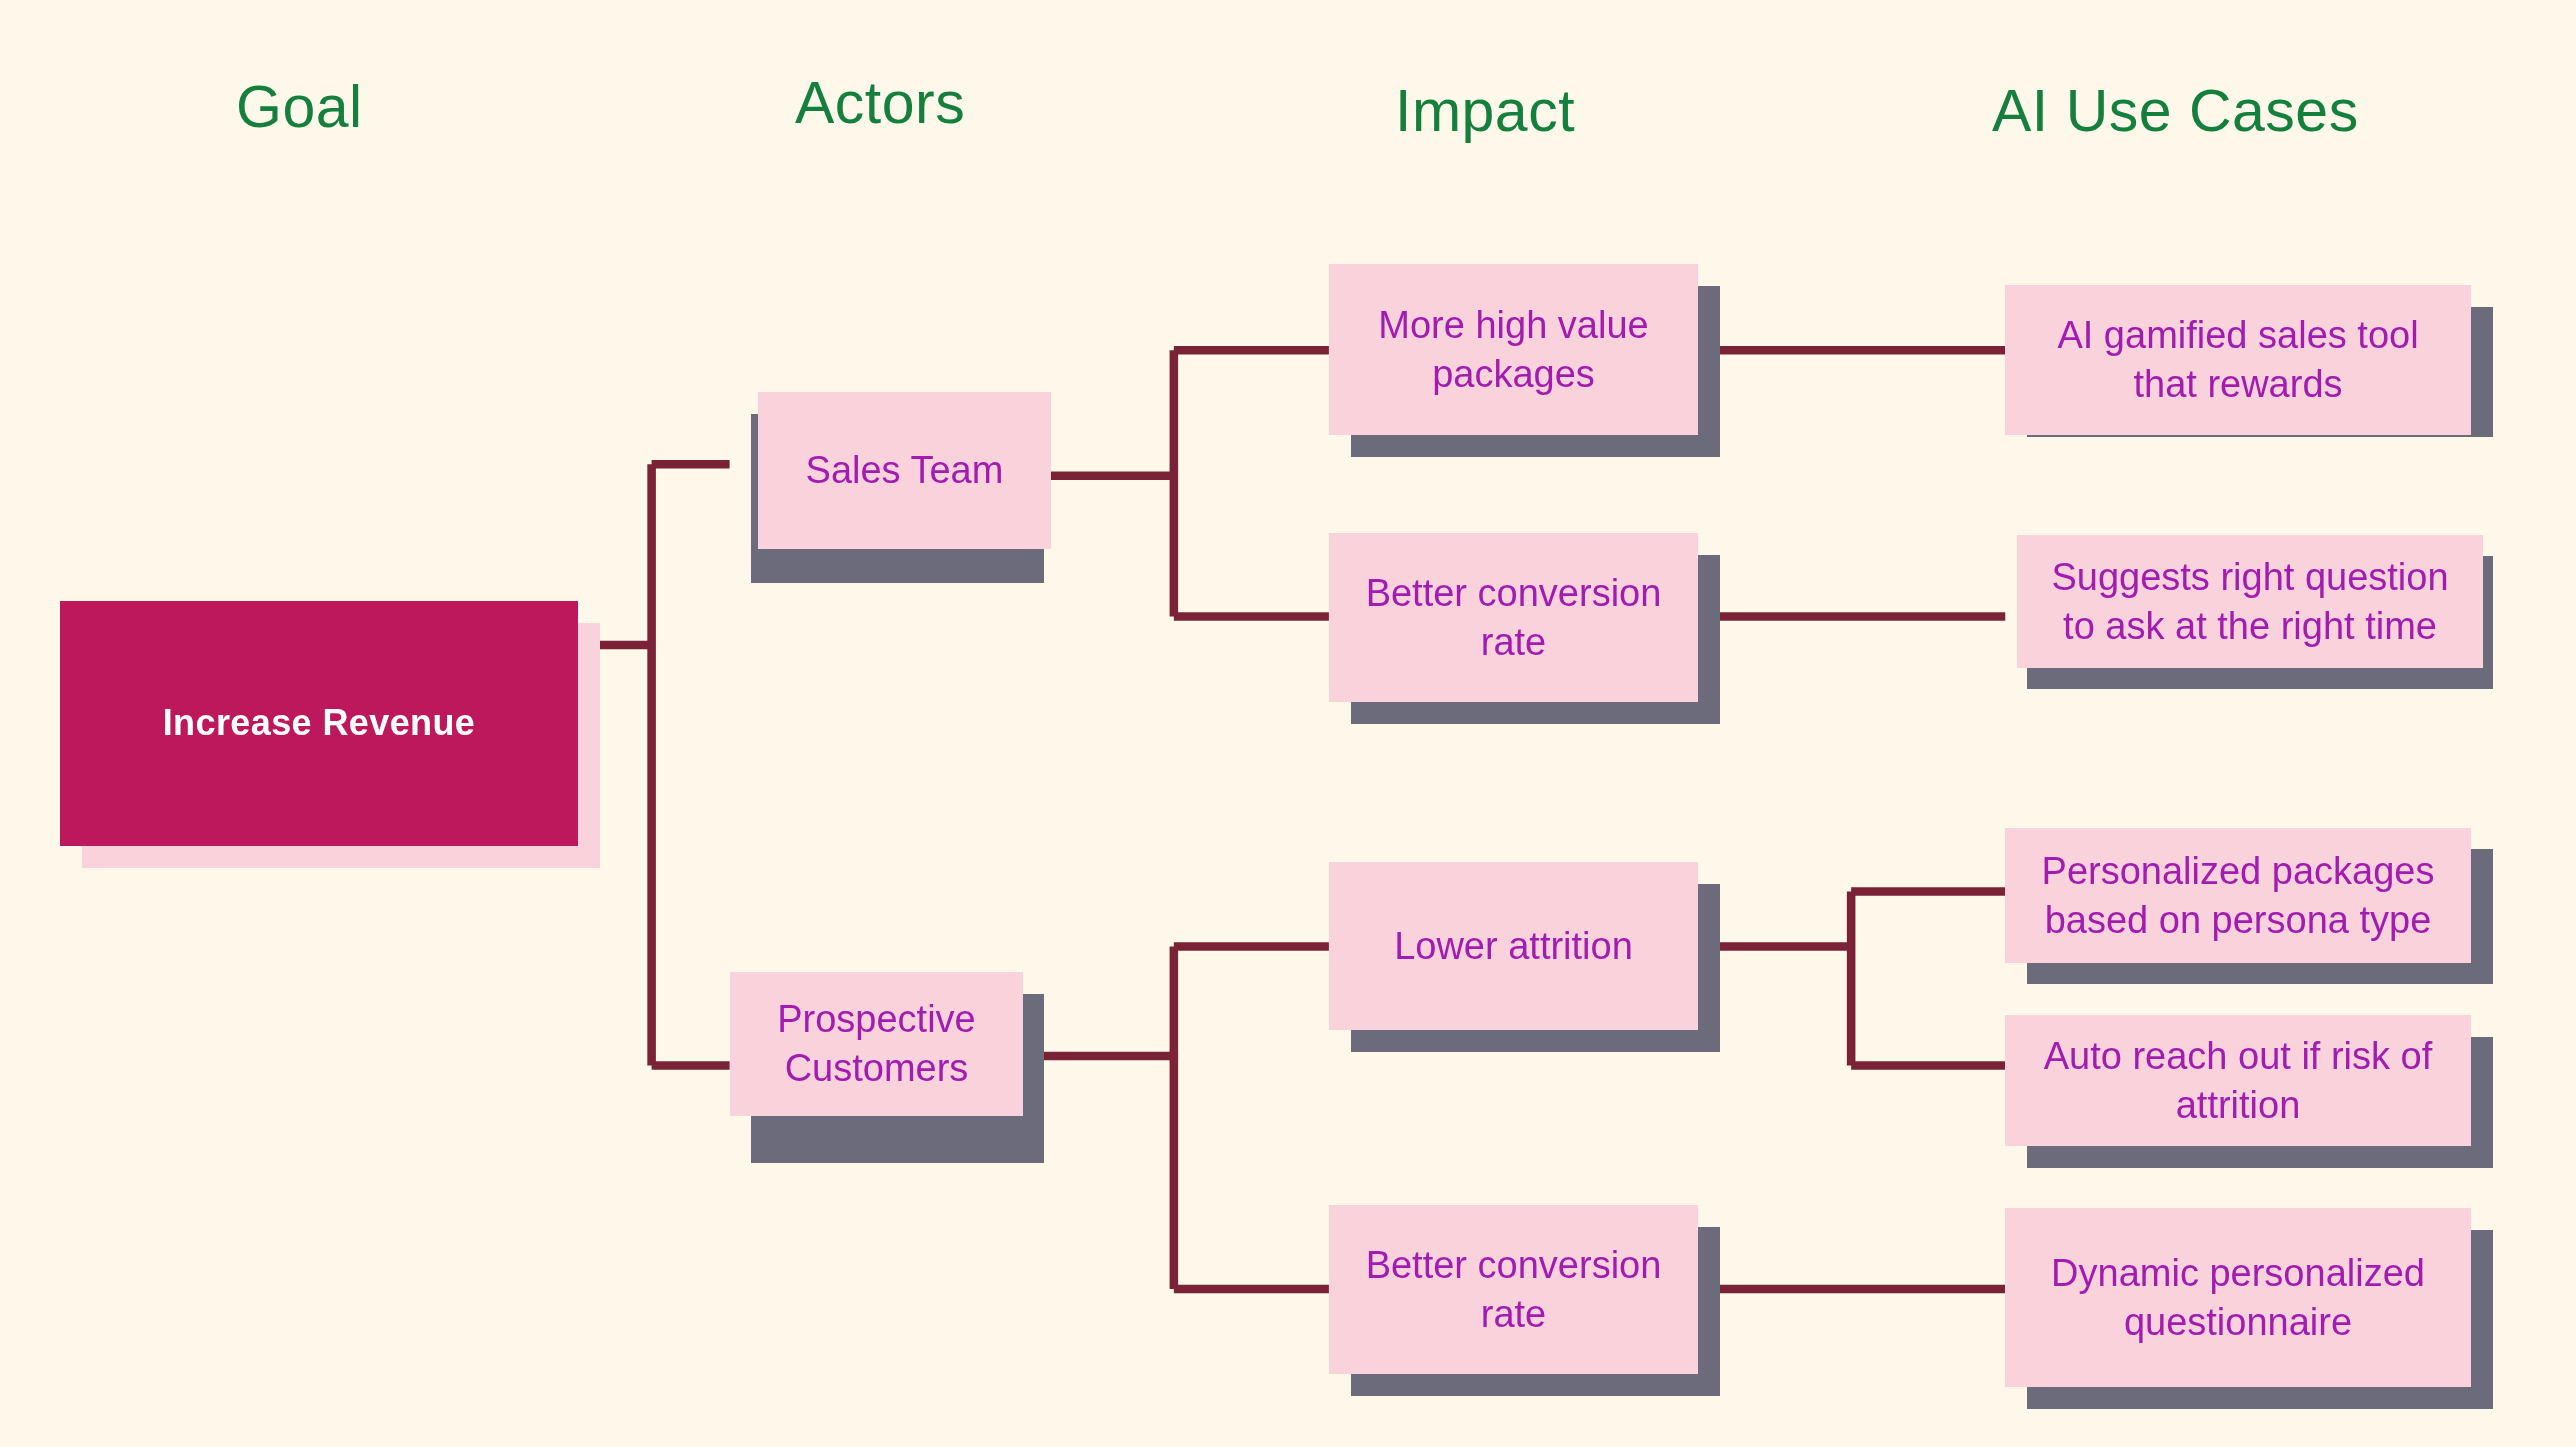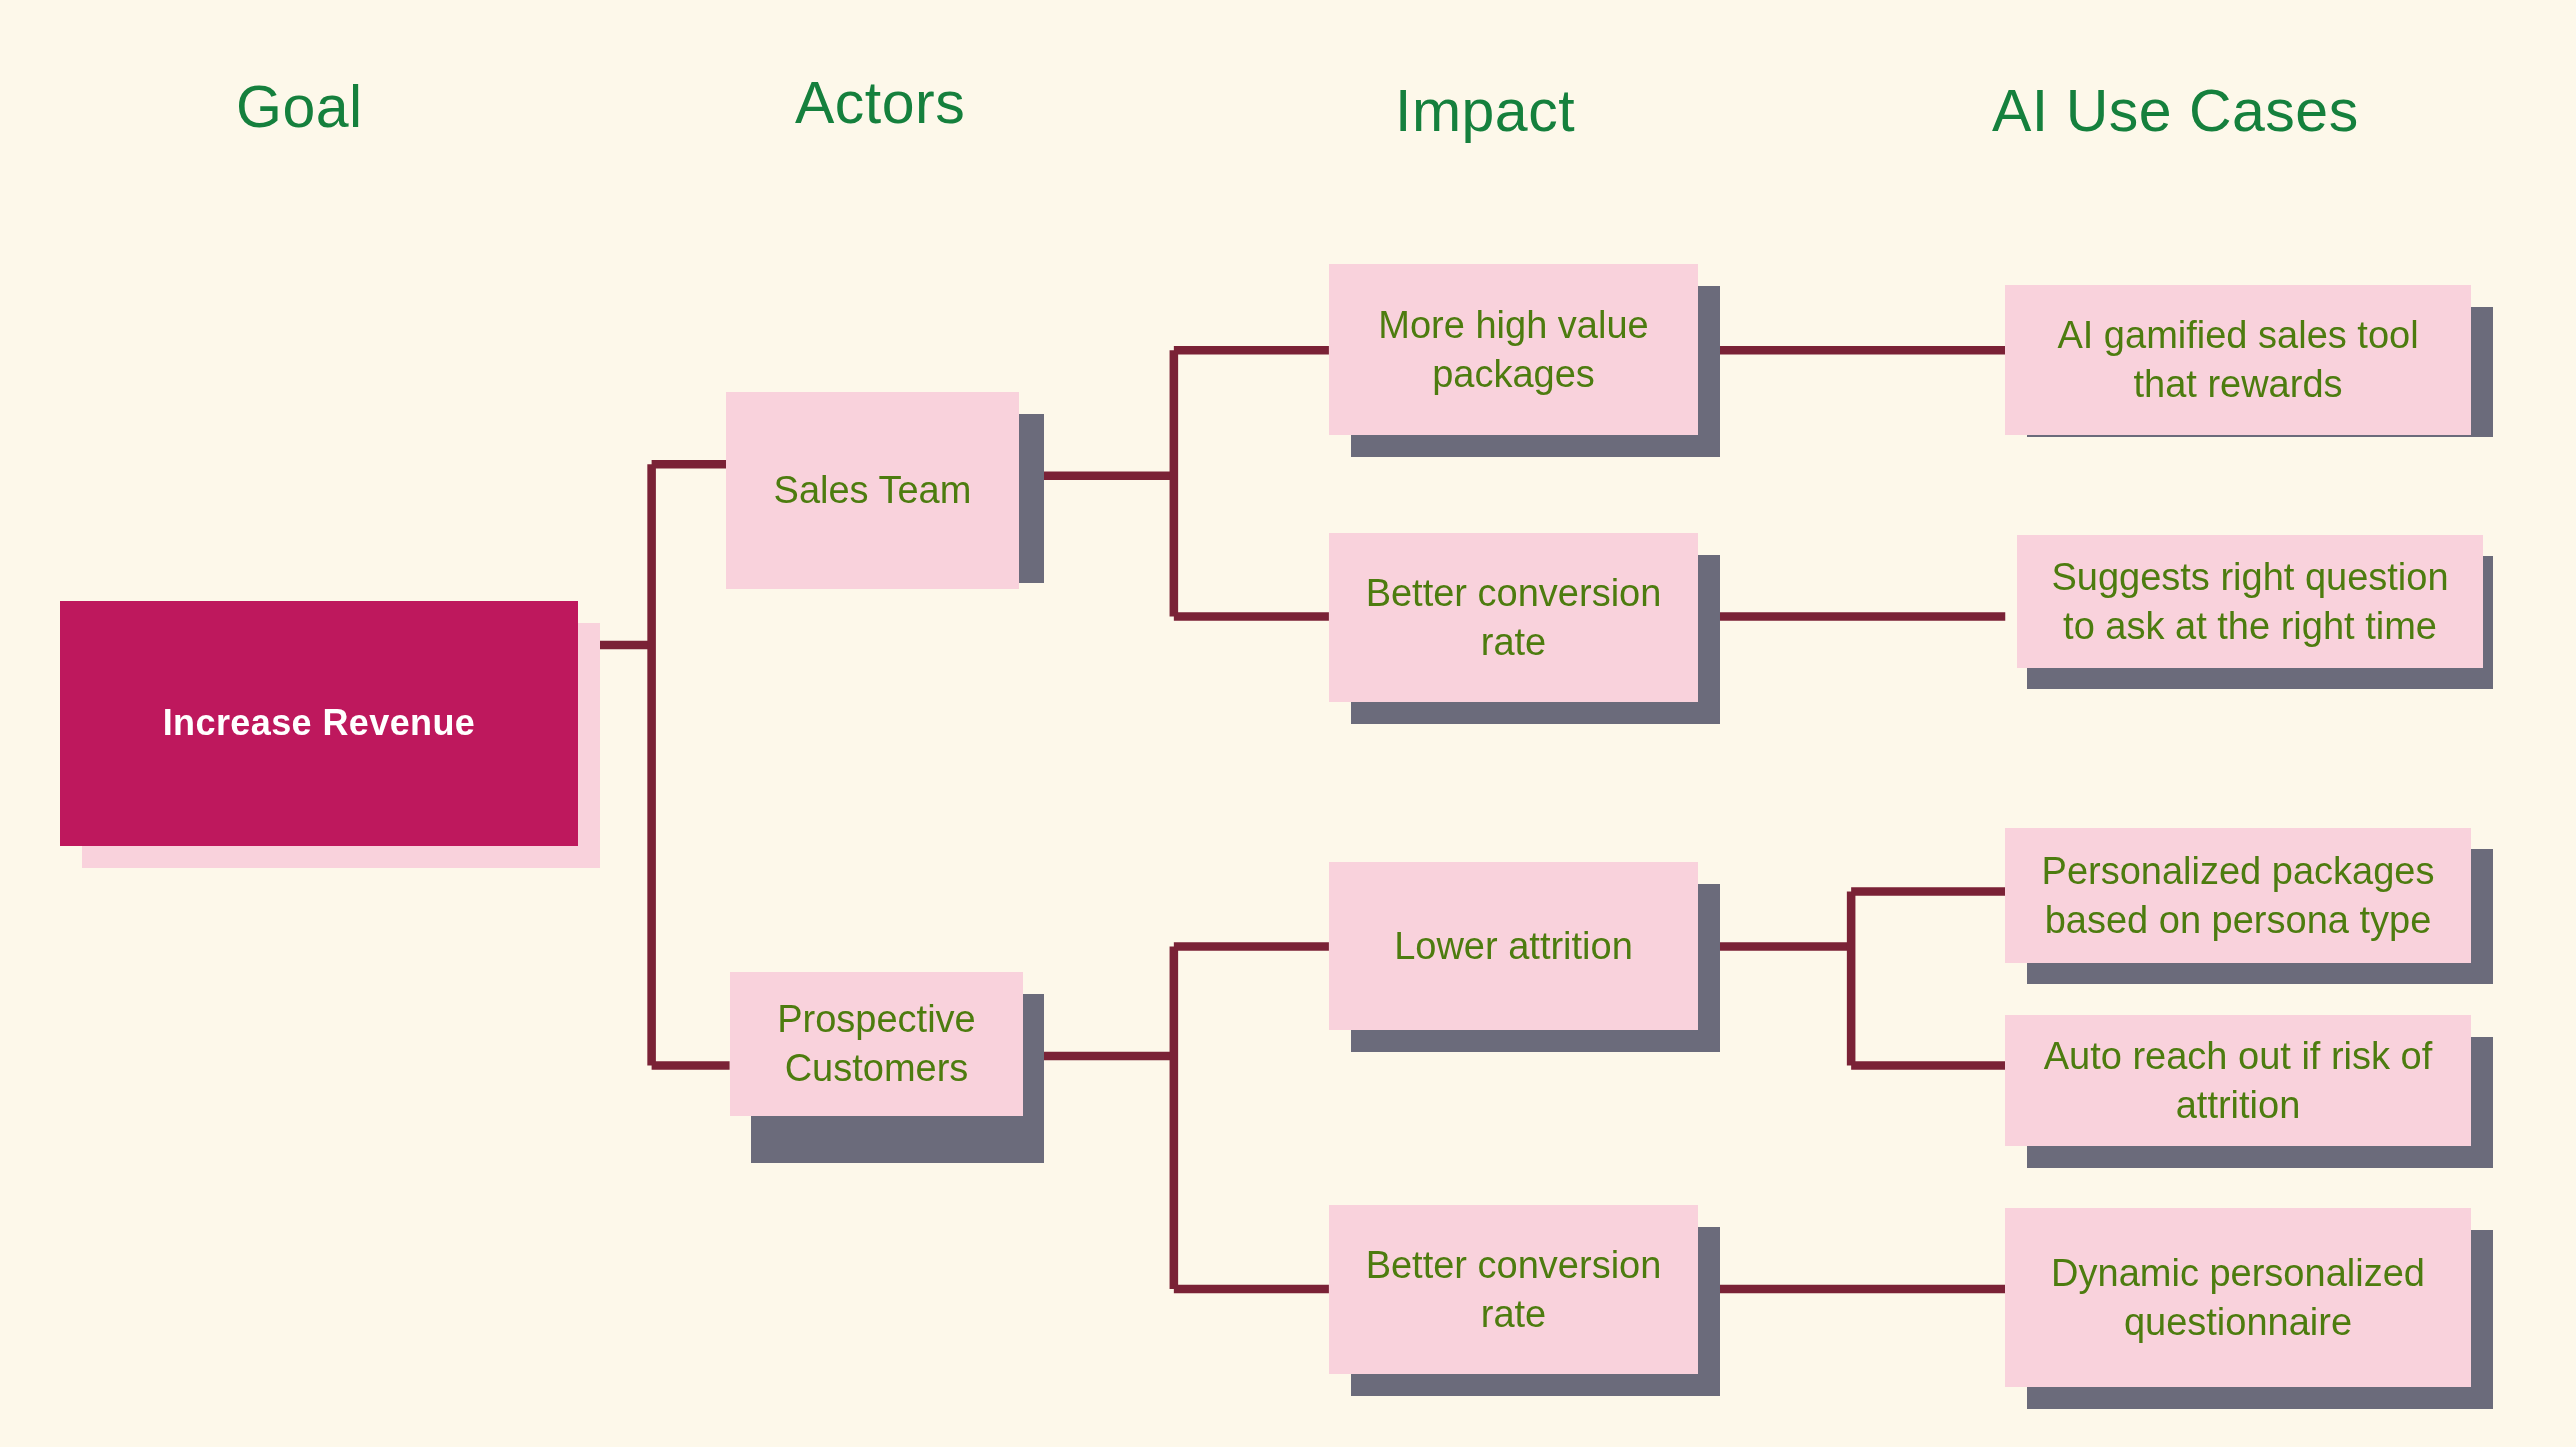--- a/index.html
+++ b/index.html
@@ -34,21 +34,21 @@
     align-items:center;
     justify-content:center;
     text-align:center;
     line-height:1.28;
   }
   .node .label{display:block;padding:0 17px;}
 
   
   .node.pink{
     background:#f9d2dc;
-    color:#4d7c0f;
+    color:#a21caf;
     font-size:38px;
     font-weight:400;
   }
   
   .shadow-gray{
     position:absolute;
     background:#6b6b7b;
   }
   
   .node.dark{
@@ -103,21 +103,21 @@
   <div class="col-header" style="left:795px;top:74px;">Actors</div>
   <div class="col-header" style="left:1395px;top:82px;">Impact</div>
   <div class="col-header" style="left:1992px;top:82px;">AI Use Cases</div>
 
   <div class="shadow-pink" style="left:82px;top:623px;width:518px;height:245px;"></div>
   <div class="node dark" style="left:60px;top:601px;width:518px;height:245px;">
     <span class="label">Increase Revenue</span>
   </div>
 
   <div class="shadow-gray" style="left:751px;top:414px;width:293px;height:169px;"></div>
-  <div class="node pink" style="left:726px;top:392px;width:293px;height:197px;">
+  <div class="node pink" style="left:758px;top:392px;width:293px;height:157px;">
     <span class="label">Sales Team</span>
   </div>
 
   <div class="shadow-gray" style="left:751px;top:994px;width:293px;height:169px;"></div>
   <div class="node pink" style="left:730px;top:972px;width:293px;height:144px;text-align:center;">
     <span class="label">Prospective Customers</span>
   </div>
 
   <div class="shadow-gray" style="left:1351px;top:286px;width:369px;height:171px;"></div>
   <div class="node pink" style="left:1329px;top:264px;width:369px;height:171px;">

